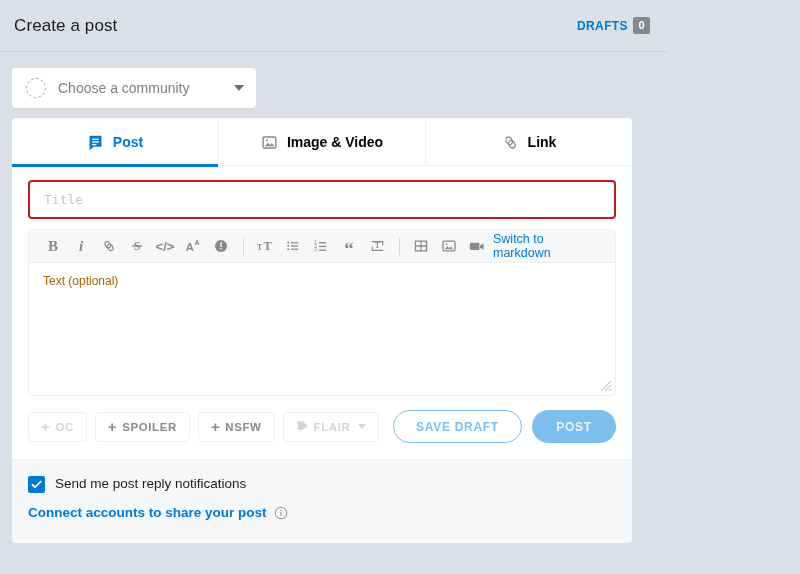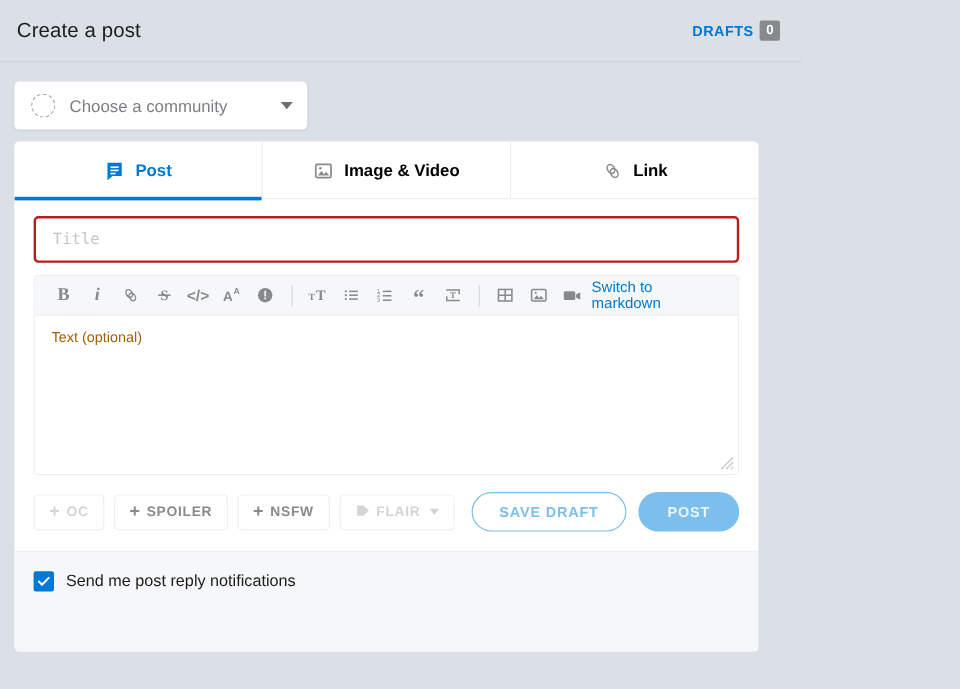--- a/index.html
+++ b/index.html
@@ -520,16 +520,26 @@
     <div class="card-footer">
       <div class="check-row">
         <span class="checkbox">
           <svg width="11" height="11" viewBox="0 0 12 12">
             <path d="M1.5 6.2L4.4 9 10.5 2.8" fill="none" stroke="#ffffff" stroke-width="1.9" stroke-linecap="round" stroke-linejoin="round"></path>
           </svg>
         </span>
         <span class="check-label">Send me post reply notifications</span>
       </div>
 
+      <div class="connect-row">
+        <span class="connect-link">Connect accounts to share your post</span>
+        <span class="info-icon">
+          <svg width="14" height="14" viewBox="0 0 16 16">
+            <circle cx="8" cy="8" r="6.6" fill="none" stroke="#878A8C" stroke-width="1.1"></circle>
+            <rect x="7.4" y="6.8" width="1.2" height="4.4" fill="#878A8C"></rect>
+            <rect x="7.4" y="4.4" width="1.2" height="1.4" fill="#878A8C"></rect>
+          </svg>
+        </span>
+      </div>
     </div>
 
   </div>
 </div>
 
 </body></html>

